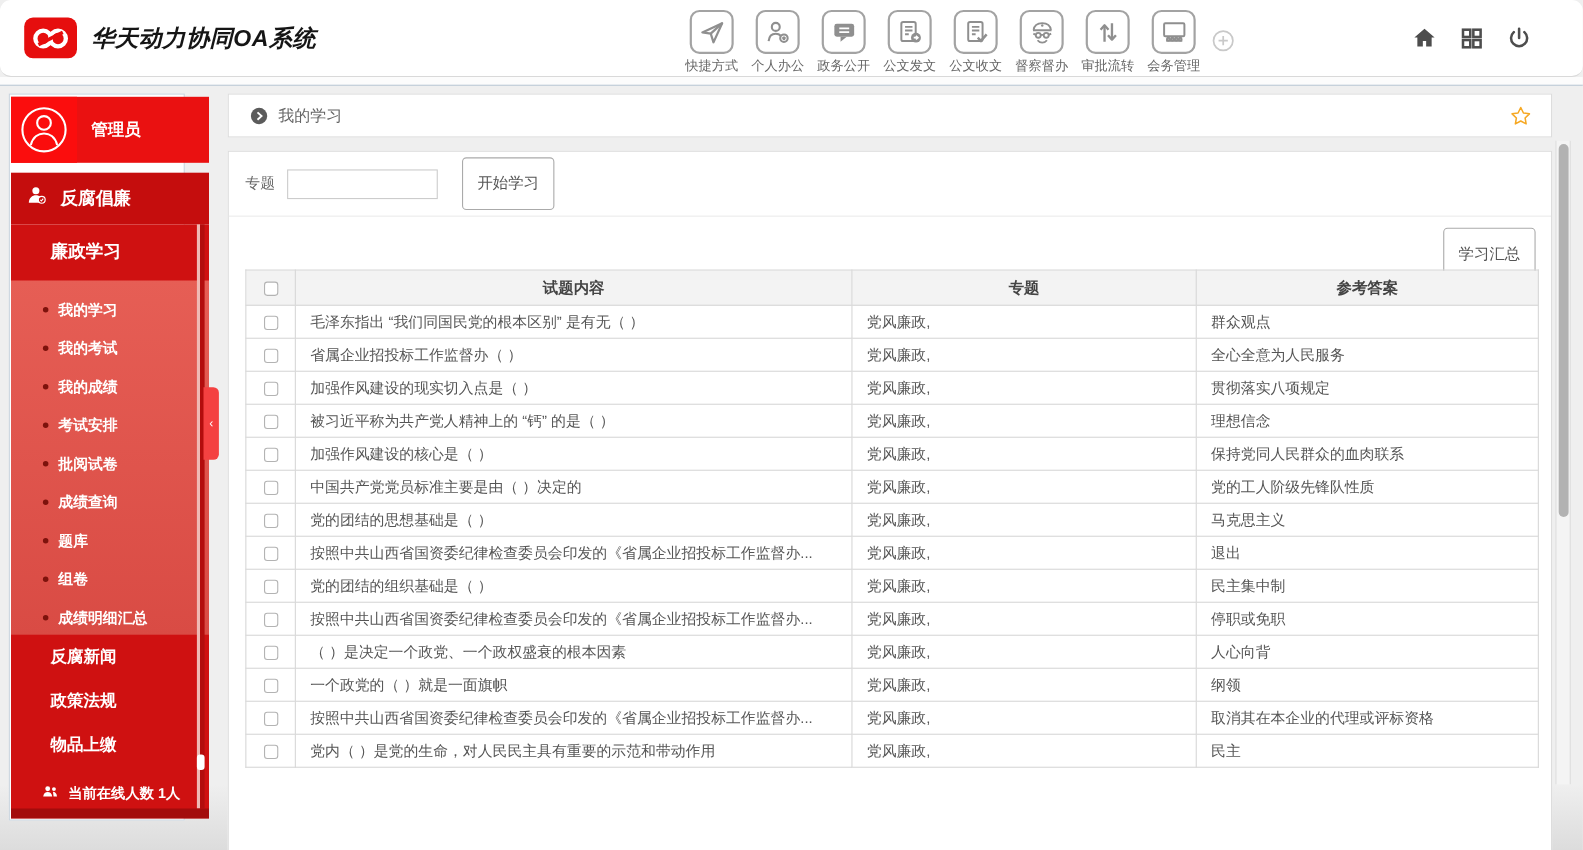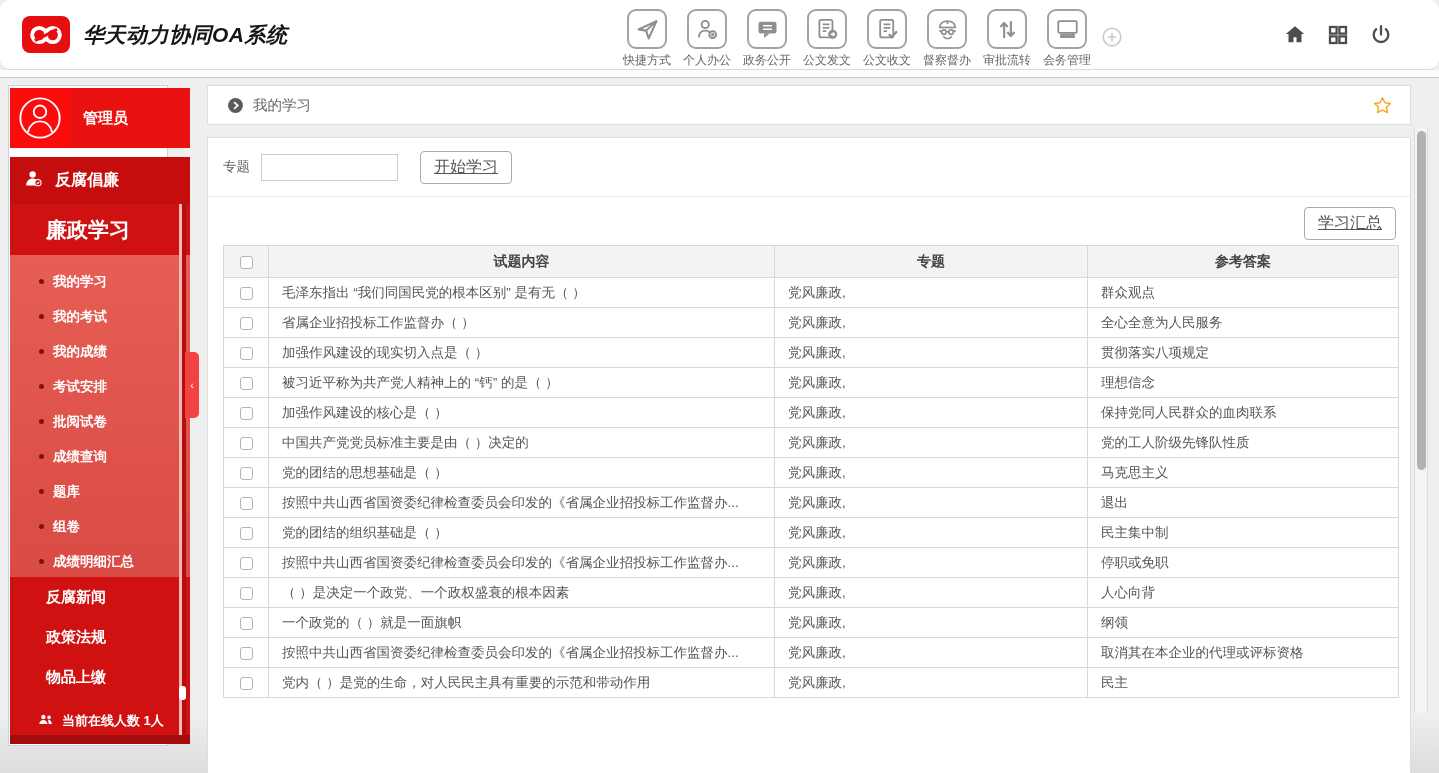--- a/index.html
+++ b/index.html
@@ -27,21 +27,21 @@
 
   
   .sb { position:absolute; left:8px; top:85px; width:160px; height:661px; background:#fff; border:1px solid #c9d4de; z-index:3; }
   .sb-admin { position:absolute; left:1px; top:2px; width:180px; height:60px; background:#ea1111; display:flex; cursor:pointer; }
   .sb-avatar { width:60px; height:60px; background:#fb0d0d; display:flex; align-items:center; justify-content:center; }
   .sb-avatar svg { width:46px; height:46px; }
   .sb-admin-name { flex:1; display:flex; align-items:center; padding-left:13px; color:#fff; font-size:15px; font-weight:bold; }
   .sb-section { position:absolute; left:1px; top:71px; width:180px; height:47px; background:#c50d0d; display:flex; align-items:center; padding-left:13px; color:#fff; font-weight:bold; font-size:16px; cursor:pointer; }
   .sb-section svg { width:22px; height:22px; margin-right:10px; }
   .sb-menu { position:absolute; left:1px; top:118px; width:180px; bottom:1px; background:#cf1111; overflow:hidden; }
-  .group-head { height:51px; display:flex; align-items:center; padding-left:36px; color:#fff; font-weight:bold; font-size:21px; cursor:pointer; }
+  .group-head { height:51px; display:flex; align-items:center; padding-left:36px; color:#fff; font-weight:bold; font-size:16px; cursor:pointer; }
   .group-item { height:40px; display:flex; align-items:center; padding-left:36px; color:#fff; font-weight:bold; font-size:15px; cursor:pointer; }
   .sub-list { height:322px; background:linear-gradient(180deg,#e65e55,#d94b44); padding-top:9px; }
   .sub-item { height:35px; display:flex; align-items:center; padding-left:29px; color:#fff; font-weight:bold; font-size:13.5px; cursor:pointer; }
   .bullet { width:5px; height:5px; border-radius:50%; background:#7d120c; margin-right:9px; flex:0 0 auto; }
   .sb-online { position:absolute; left:1px; bottom:10px; width:180px; height:28px; display:flex; align-items:center; padding-left:27px; color:#fff; font-size:13px; font-weight:bold; }
   .sb-online svg { width:17px; height:17px; margin-right:8px; }
   .sb-strip { position:absolute; left:1px; bottom:1px; width:180px; height:9px; background:#a30c0c; }
   .sb-scroll { position:absolute; left:170px; top:118px; bottom:10px; width:7px; background:linear-gradient(90deg,#efb9b4 0 3px,#b30d0d 3px); }
   .sb-thumb { position:absolute; left:170px; top:600px; width:7px; height:14px; background:#fff; border-radius:3px; }
   .sb-tab { position:absolute; left:176px; top:266px; width:14px; height:66px; background:#f44141; border-radius:0 5px 5px 0; color:#fff; display:flex; align-items:center; justify-content:center; font-size:11px; cursor:pointer; }
@@ -51,21 +51,21 @@
   .tb-icon { margin-left:19px; width:17px; height:17px; }
   .tb-icon svg { width:17px; height:17px; }
   .tb-text { margin-left:9px; font-size:14.5px; color:#666; }
   .tb-star { margin-left:auto; margin-right:17px; width:21px; height:21px; cursor:pointer; }
   .tb-star svg { width:21px; height:21px; }
 
   .panel { position:absolute; left:207px; top:137px; width:1204px; height:695px; background:#fff; border:1px solid #ddd; z-index:2; }
   .form-row { height:59px; border-bottom:1px solid #ececec; display:flex; align-items:center; padding-left:15px; }
   .form-label { font-size:13.5px; color:#666; }
   .form-input { margin-left:11px; width:137px; height:27px; border:1px solid #ccc; background:#fff; padding:0 6px; font-size:13px; color:#333; font-family:inherit; }
-  .btn { border:1px solid #aaa; border-radius:4px; background:#fff; color:#555; font-size:16px; padding:5px 13px; font-family:inherit; cursor:pointer;text-decoration:underline; }
+  .btn { border:1px solid #aaa; border-radius:4px; background:#fff; color:#555; font-size:14px; padding:14px 13px; font-family:inherit; cursor:pointer; }
   .start-btn { margin-left:22px; }
   .summary-btn { position:absolute; right:14px; top:69px; }
   .table-wrap { position:absolute; left:15px; top:107px; right:14px; }
   table { width:100%; border-collapse:collapse; table-layout:fixed; }
   th { height:32px; background:#f3f3f3; border:1px solid #d8d8d8; font-size:14px; color:#444; font-weight:bold; text-align:center; }
   td { height:30px; border:1px solid #d8d8d8; font-size:13.5px; color:#555; padding:0 4px 0 13px; white-space:nowrap; overflow:hidden; }
   td.c-cb, th.c-cb { text-align:center; padding:0; }
   input[type=checkbox] { appearance:none; -webkit-appearance:none; width:13px; height:13px; border:1px solid #b3b3b3; border-radius:3px; background:#fff; vertical-align:middle; cursor:pointer; }
 
   .v-scroll { position:absolute; left:1414px; top:128px; width:14px; height:585px; background:#f4f4f4; border-left:1px solid #ddd; border-right:1px solid #ddd; z-index:2; }

